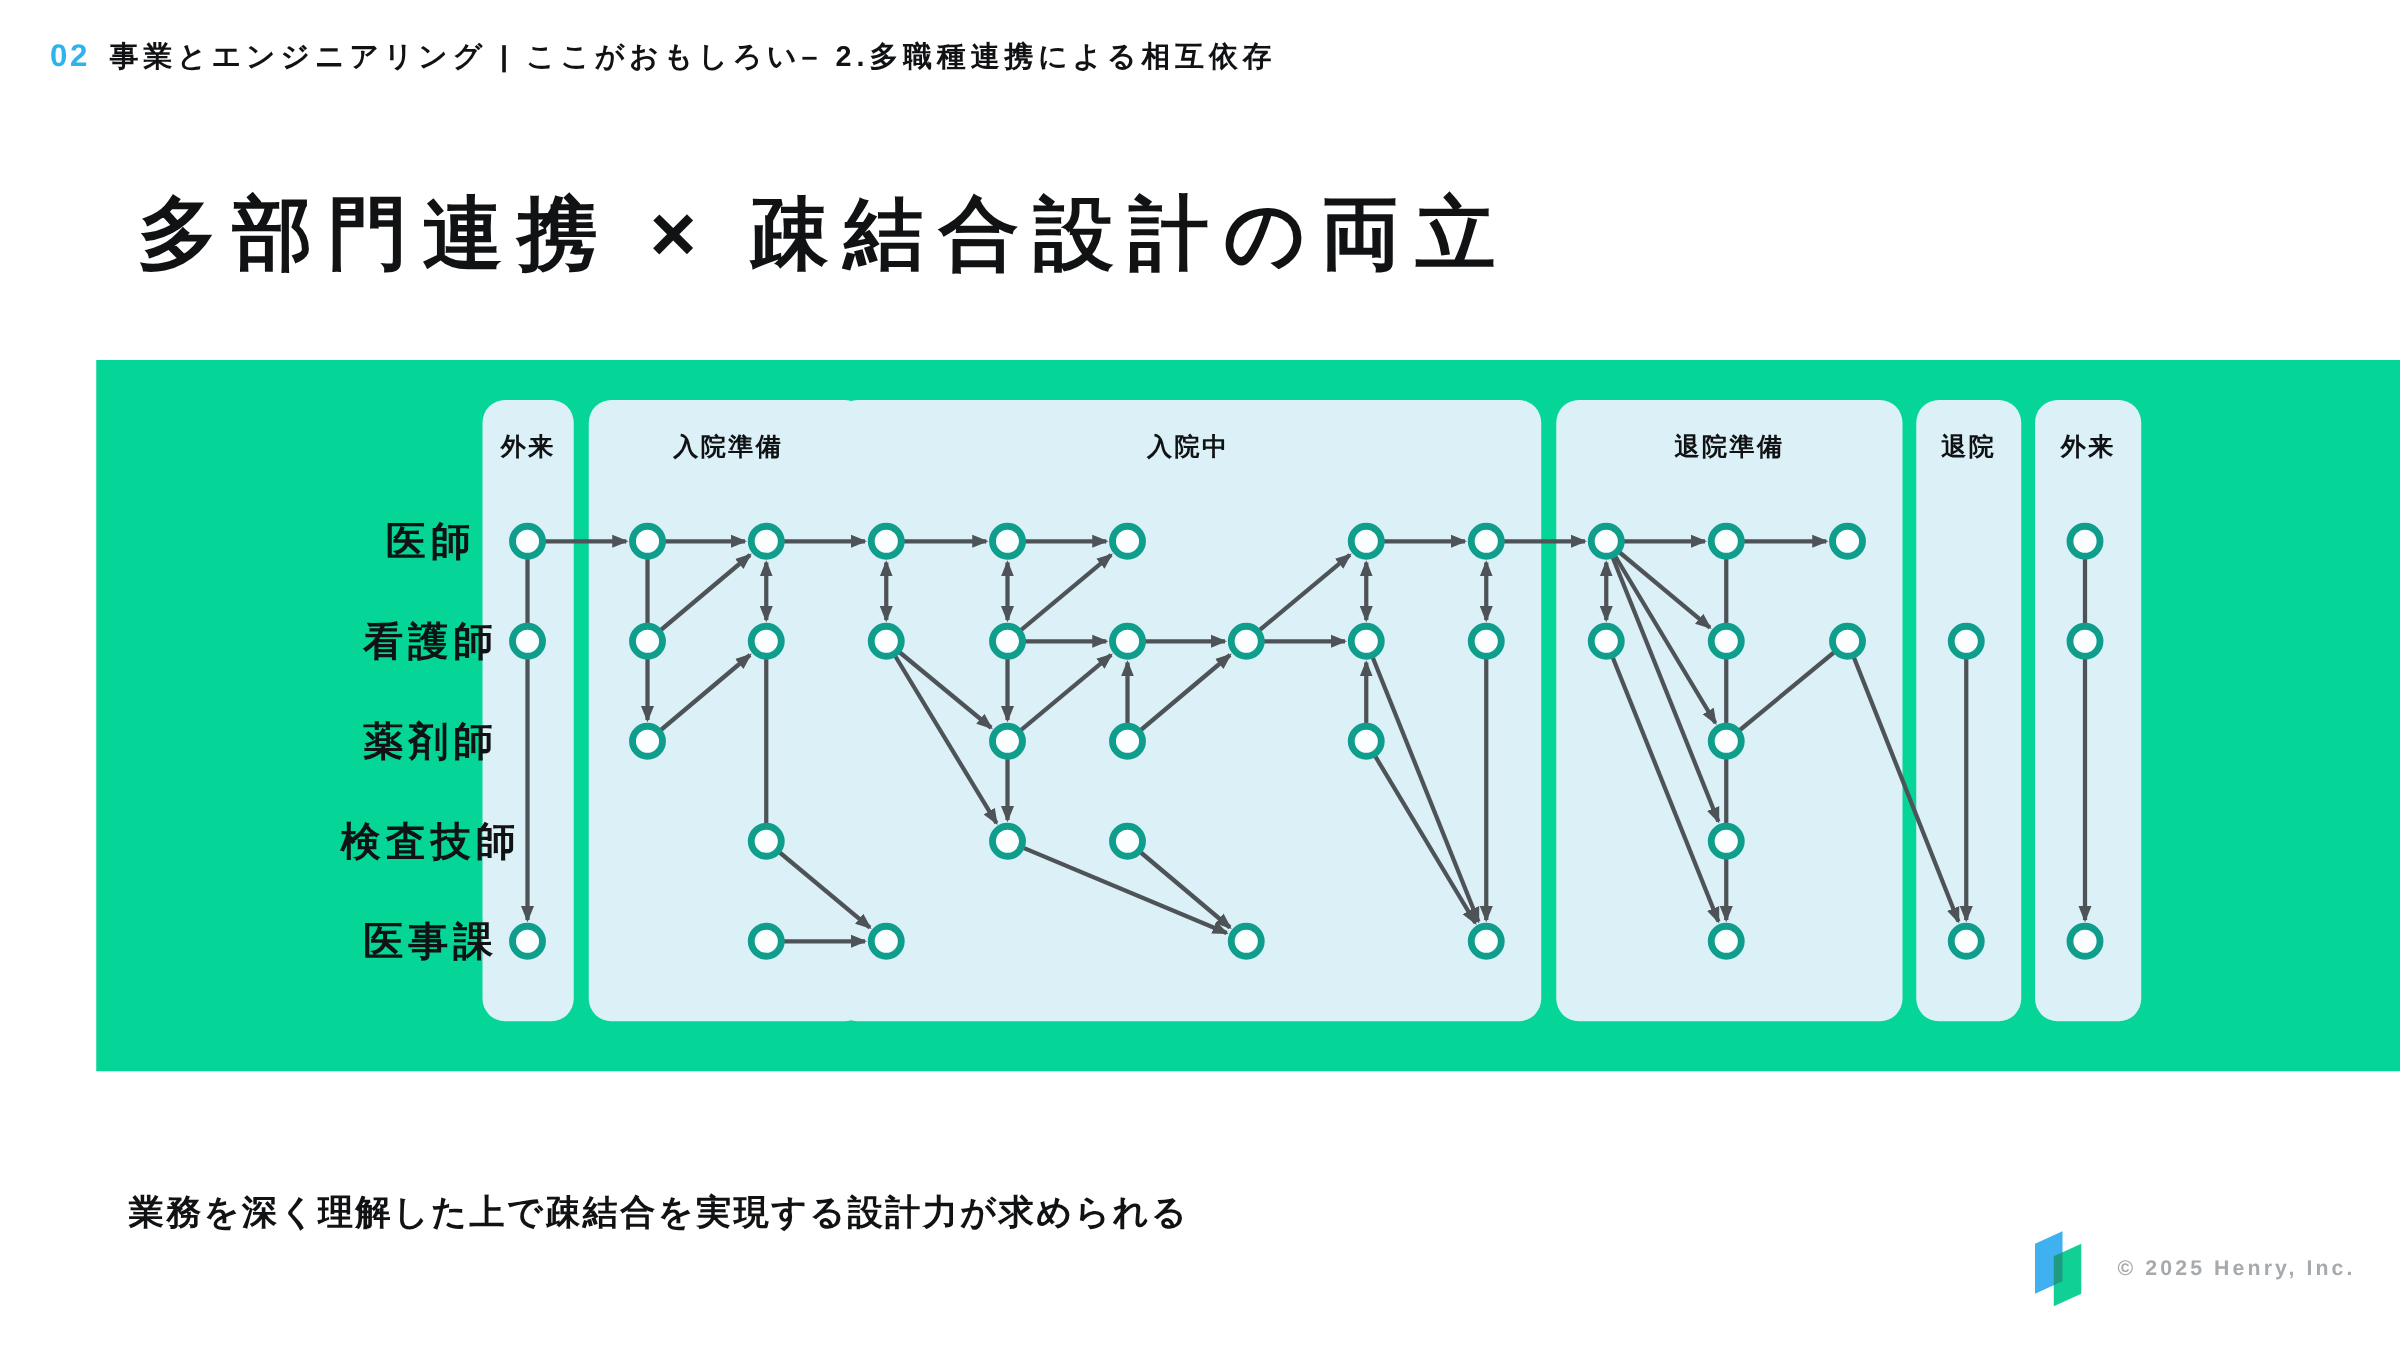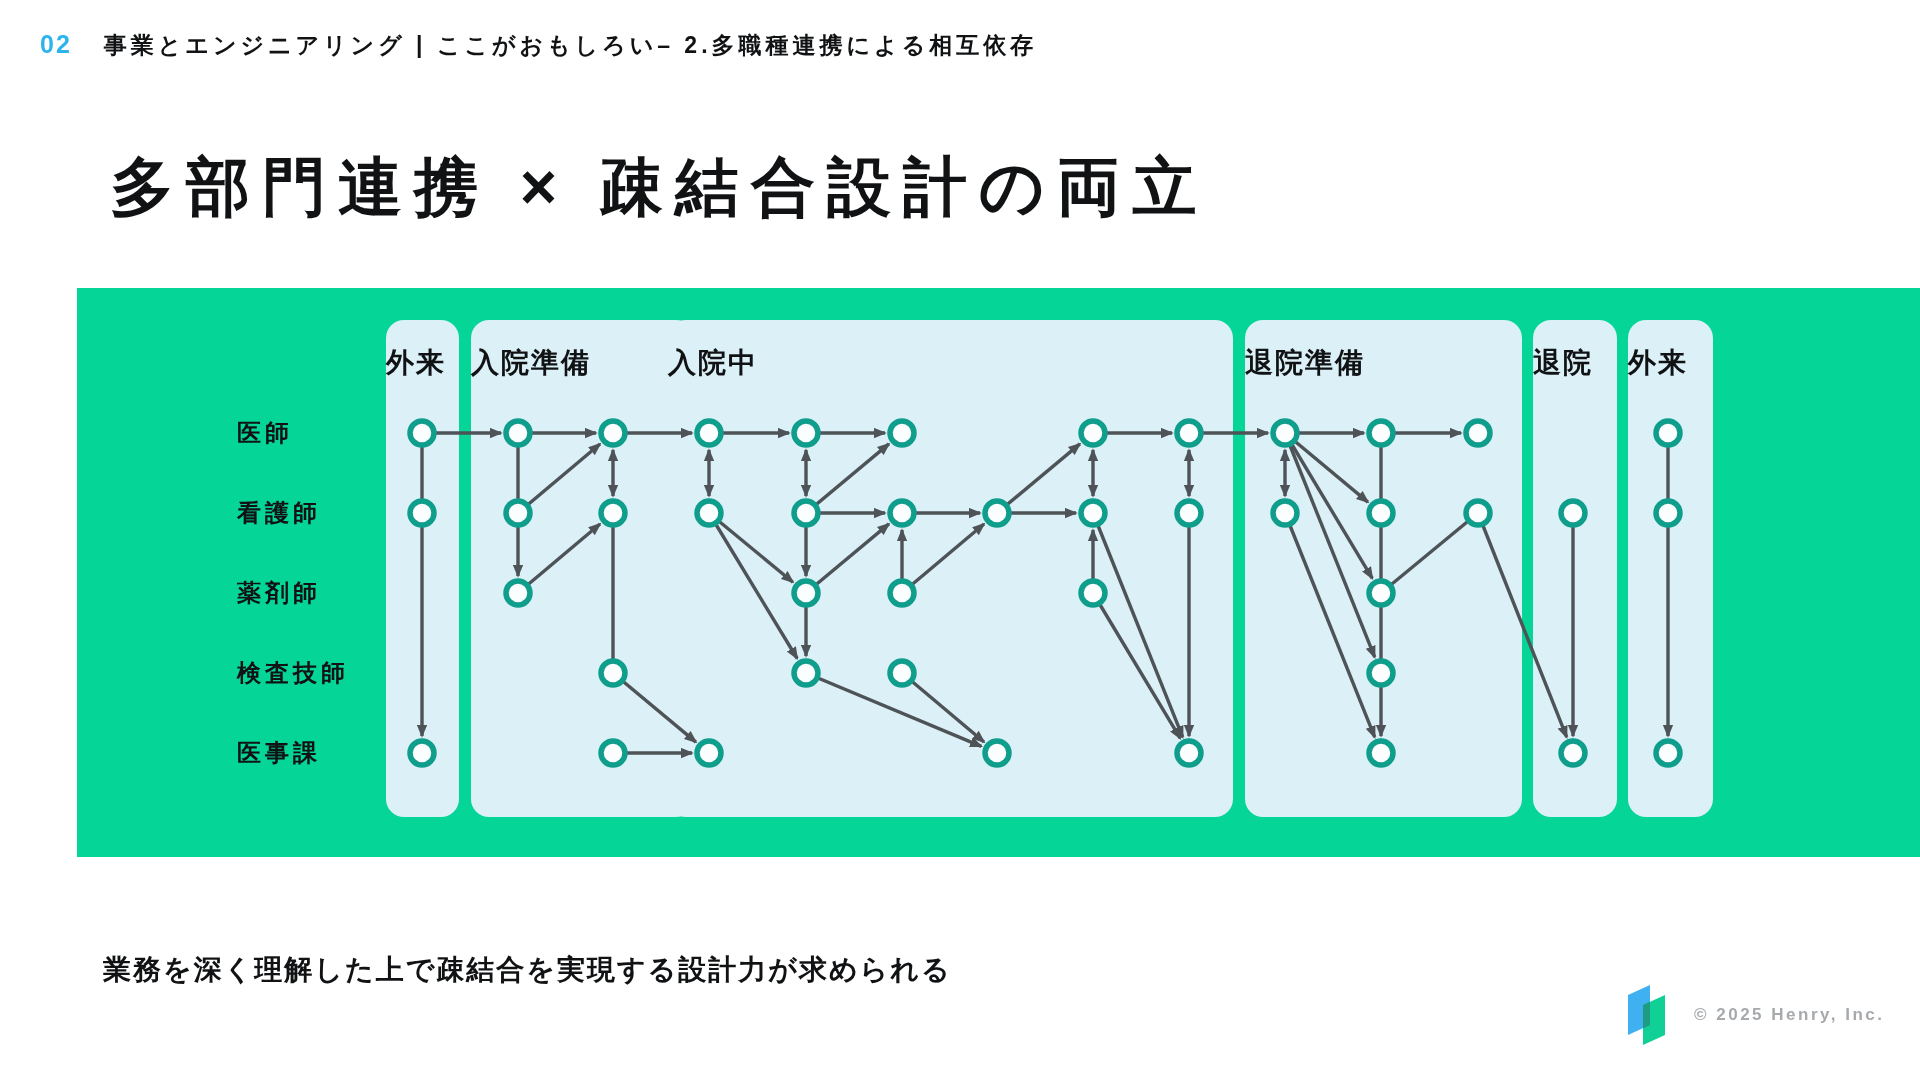--- a/index.html
+++ b/index.html
@@ -1,34 +1,34 @@
 <!DOCTYPE html>
 <html style="--green: #05D597; --column: #DBF0F7; --text: #101214; --accent: #2EB4EC; --footer: #A6AAAD;"><head>
 <meta charset="utf-8">
 <style>
   html,body{margin:0;padding:0;background:#e8e8e8;}
   .slide{
     position:relative;width:1920px;height:1080px;background:#ffffff;overflow:hidden;
     font-family:"Liberation Sans","DejaVu Sans",sans-serif;color:var(--text,#101214);
   }
-  .eyebrow{position:absolute;left:40px;top:30px;display:flex;align-items:baseline;gap:32px;}
+  .eyebrow{position:absolute;left:40px;top:30px;display:flex;align-items:baseline;gap:16px;}
   .eyebrow-num{font-size:25px;font-weight:800;color:var(--accent,#2EB4EC);letter-spacing:2px;}
   .eyebrow-text{font-size:23px;font-weight:800;letter-spacing:4px;color:var(--text,#101214);}
   .title{
     position:absolute;left:98px;top:132px;margin:12px;font-size:64px;font-weight:800;
     letter-spacing:12px;color:var(--text,#101214);white-space:nowrap;
   }
   .panel{position:absolute;background:var(--green,#05D597);}
   .phase-col{position:absolute;background:var(--column,#DBF0F7);border-radius:18px;}
   .phase-label{
-    position:absolute;top:24px;left:0;width:100%;
-    font-size:28px;font-weight:800;letter-spacing:2px;color:#101214;white-space:nowrap;
+    position:absolute;top:24px;left:0;width:100%;text-align:center;
+    font-size:20px;font-weight:800;letter-spacing:2px;color:#101214;white-space:nowrap;
   }
   .role-label{
-    position:absolute;font-size:24px;font-weight:800;
+    position:absolute;text-align:center;font-size:32px;font-weight:800;
     letter-spacing:4px;color:#101214;height:32px;line-height:32px;white-space:nowrap;
   }
   .diagram-svg{position:absolute;left:0;top:0;pointer-events:none;}
   .desc{position:absolute;left:103px;top:880px;margin:0;font-size:28px;font-weight:800;
     letter-spacing:2px;line-height:60px;color:var(--text,#101214);white-space:nowrap;}
   .footer{position:absolute;left:1628px;top:983px;display:flex;align-items:center;gap:26px;}
   .copyright{font-size:17px;font-weight:700;letter-spacing:2.5px;color:var(--footer,#A6AAAD);white-space:nowrap;}
 </style>
 </head>
 <body>

